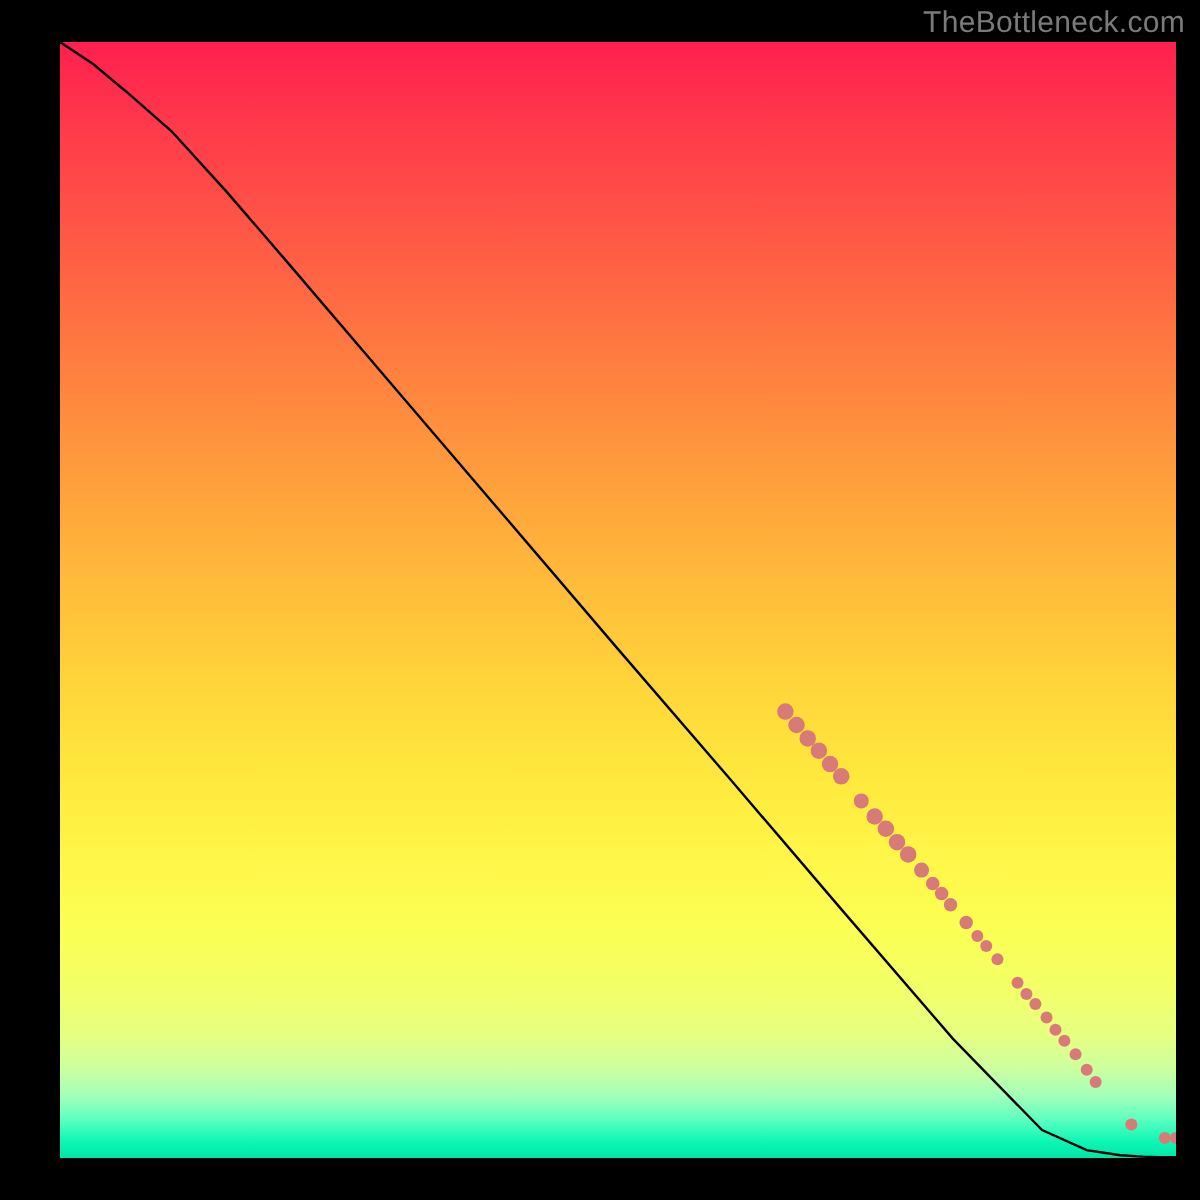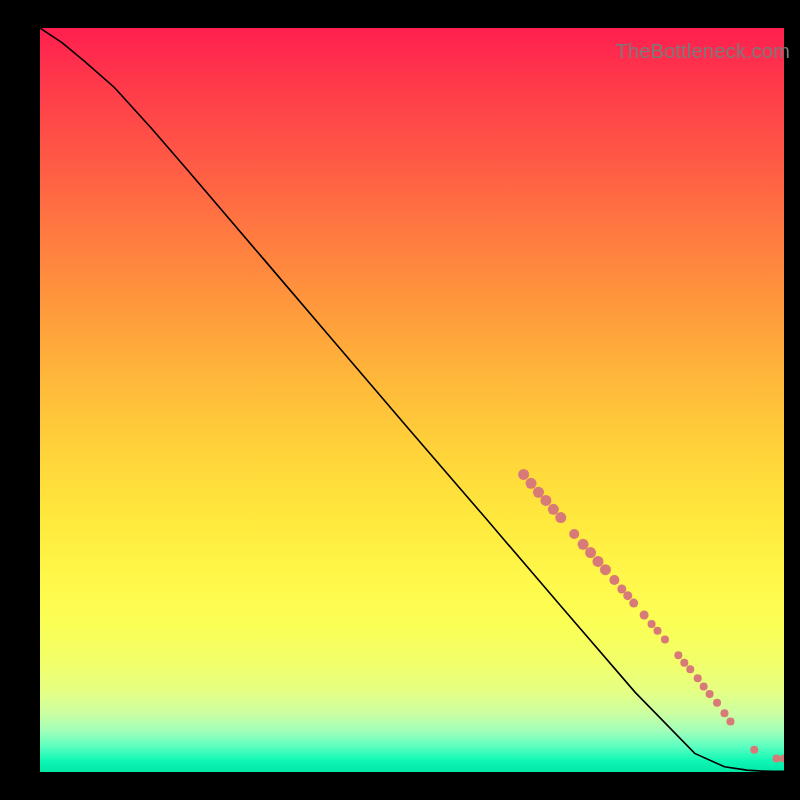--- a/index.html
+++ b/index.html
@@ -19,21 +19,20 @@
   }
   .attribution {
     position: absolute;
     top: 4px;
     right: 10px;
     color: #7a7a7a;
     font-size: 20px;
     font-weight: 500;
     letter-spacing: 0.2px;
     z-index: 10;
-    margin-top: 36px;
   }
   .plot-bg {
     position: absolute;
     left: 40px;
     top: 28px;
     width: 744px;
     height: 744px;
     background: linear-gradient(to bottom,
       #ff1f4f 0%,
       #ff3b4a 8%,

